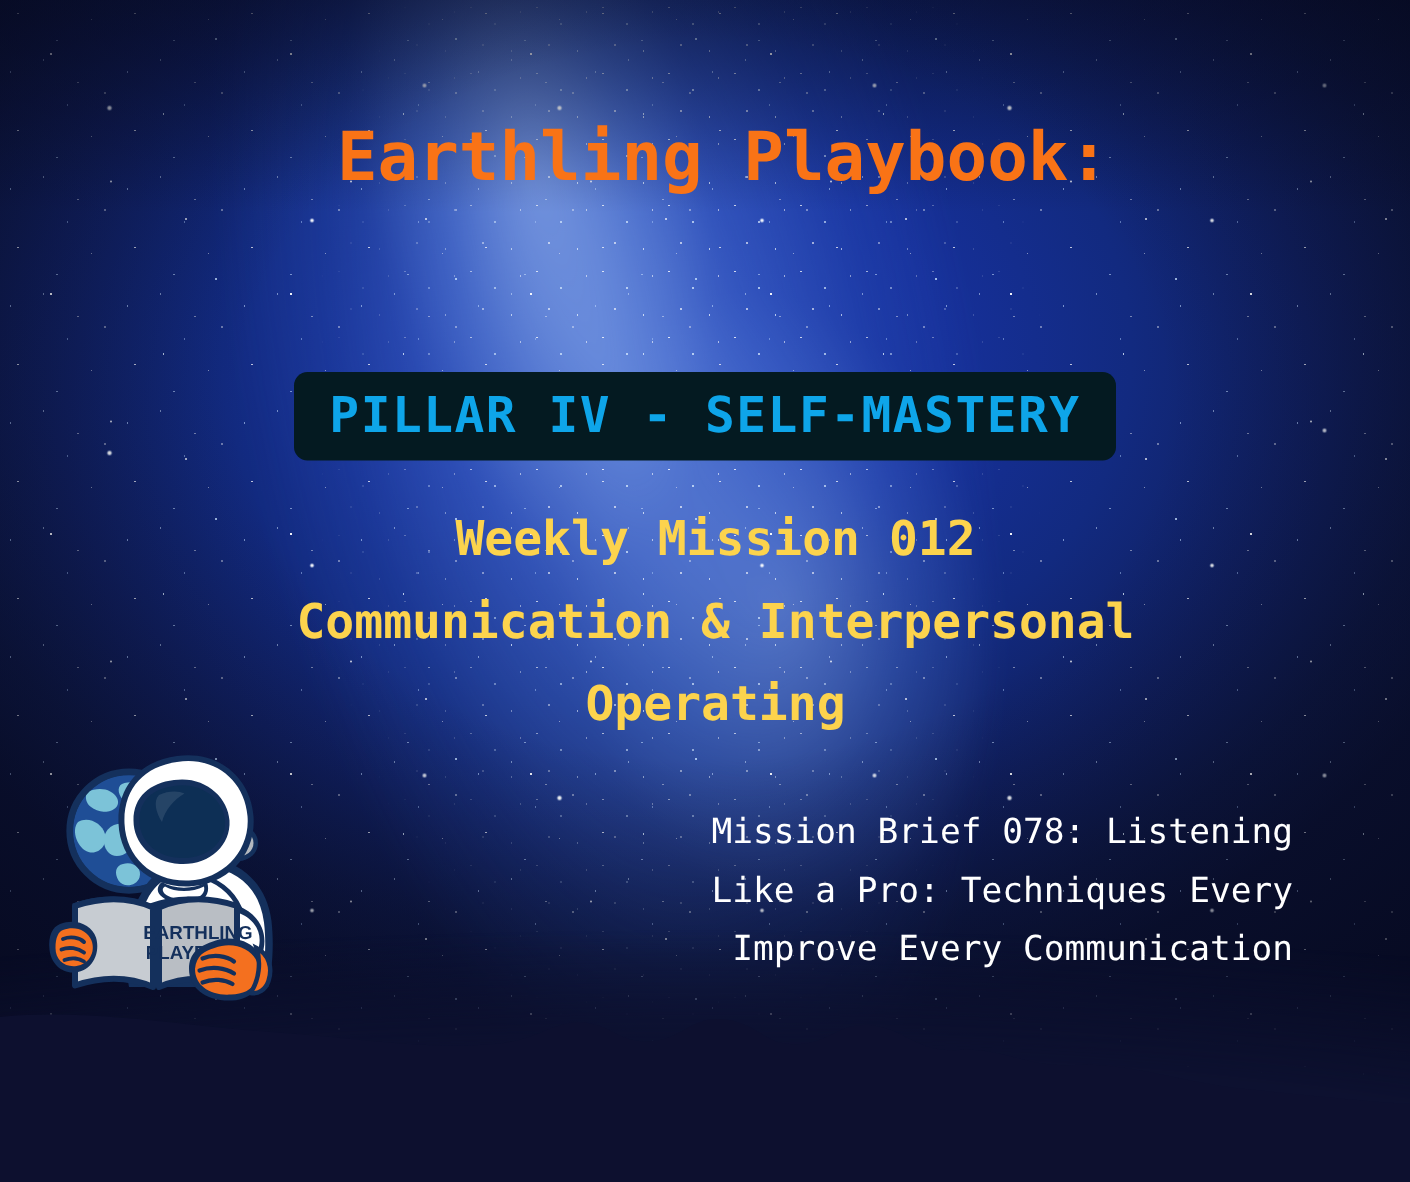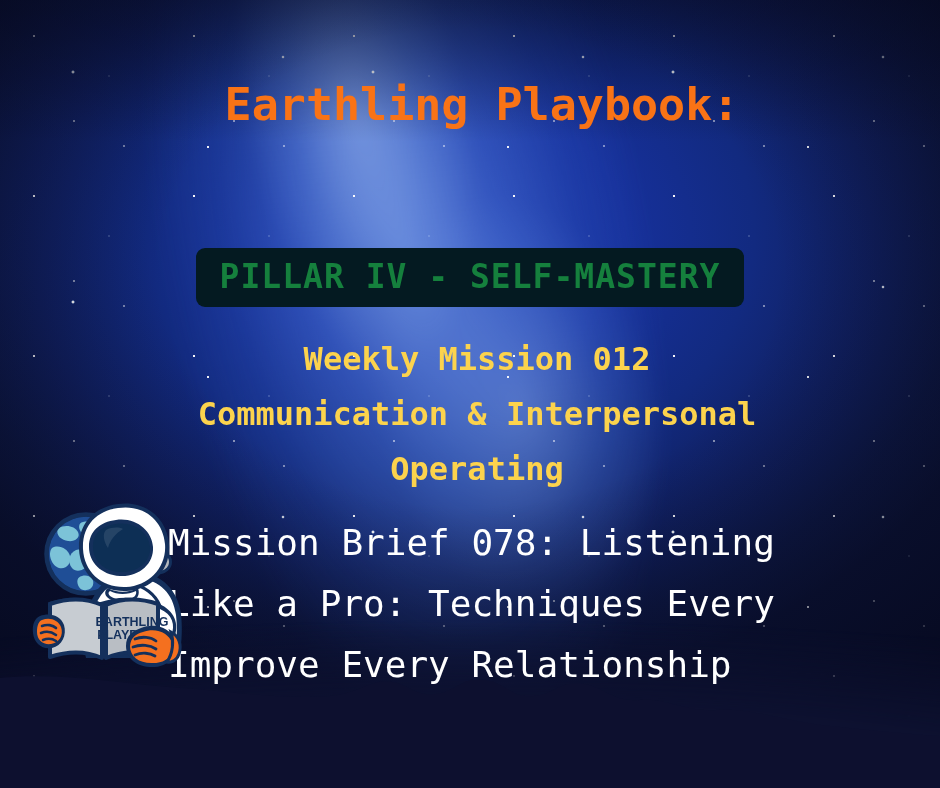--- a/index.html
+++ b/index.html
@@ -137,21 +137,21 @@
 
   .pillar-wrap {
     position: absolute;
     top: 248px;
     left: 0; right: 0;
     text-align: center;
   }
   .pillar-badge {
     display: inline-block;
     background: #041a21;
-    color: #15803d;
+    color: #0ea5e9;
     font-size: 33px;
     font-weight: bold;
     padding: 9px 24px 11px 24px;
     border-radius: 9px;
     letter-spacing: 1px;
     white-space: nowrap;
   }
 
   .mission-block {
     position: absolute;
@@ -162,26 +162,26 @@
     color: #fcd34d;
     font-size: 32px;
     font-weight: bold;
     line-height: 1.72;
   }
   .mission-line { white-space: nowrap; }
   .mission-title { white-space: normal; }
 
   .brief-block {
     position: absolute;
-    top: 512px;
+    top: 536px;
     left: 168px;
     right: 78px;
-    text-align: left;
+    text-align: right;
     color: #ffffff;
-    font-size: 36px;
+    font-size: 23px;
     font-weight: normal;
     line-height: 1.70;
   }
 
   
   .mascot {
     position: absolute;
     left: 28px;
     top: 492px;
     width: 176px;
@@ -226,21 +226,21 @@
 
     <div class="mission-block">
       <div class="mission-line">Weekly Mission 012</div>
       <div class="mission-title">Communication &amp; Interpersonal</div>
       <div class="mission-title">Operating</div>
     </div>
 
     <div class="brief-block">
       <div>Mission Brief 078: Listening</div>
       <div>Like a Pro: Techniques Every</div>
-      <div>Improve Every Relationship</div>
+      <div>Improve Every Communication</div>
     </div>
 
     <div class="mascot">
       <svg viewBox="0 0 176 188" xmlns="http://www.w3.org/2000/svg">
         <defs>
           <clipPath id="globeClip">
             <circle cx="58" cy="62" r="41"></circle>
           </clipPath>
         </defs>
 

